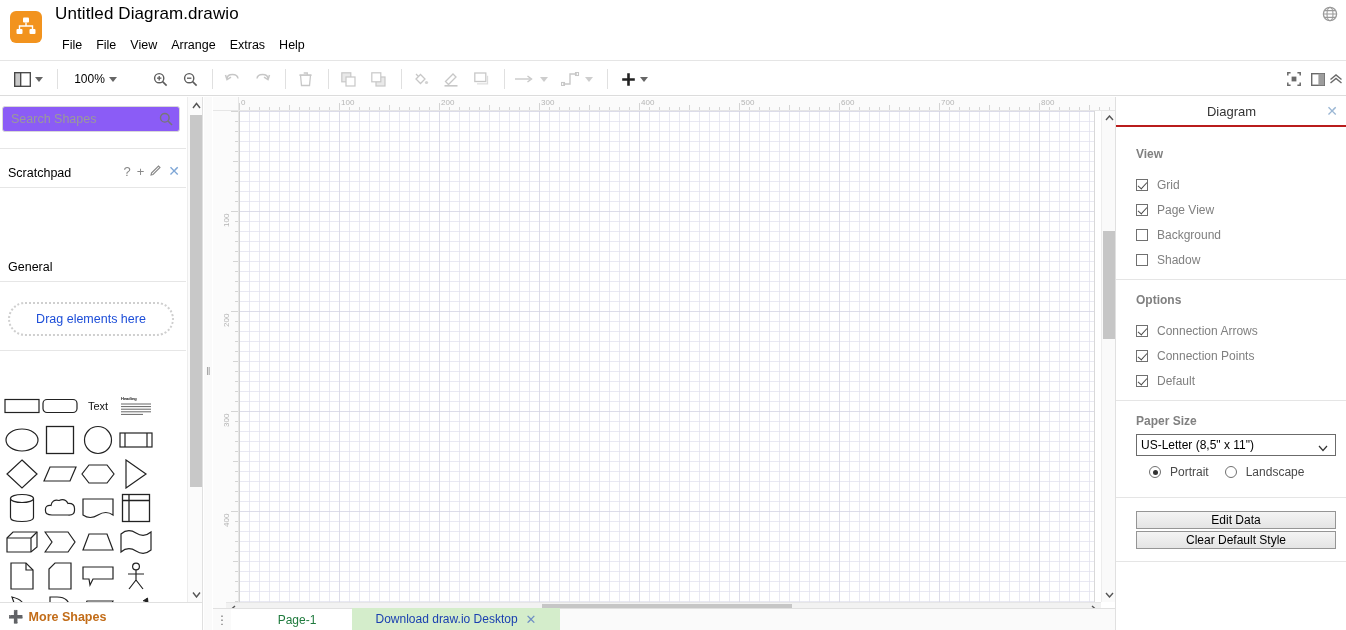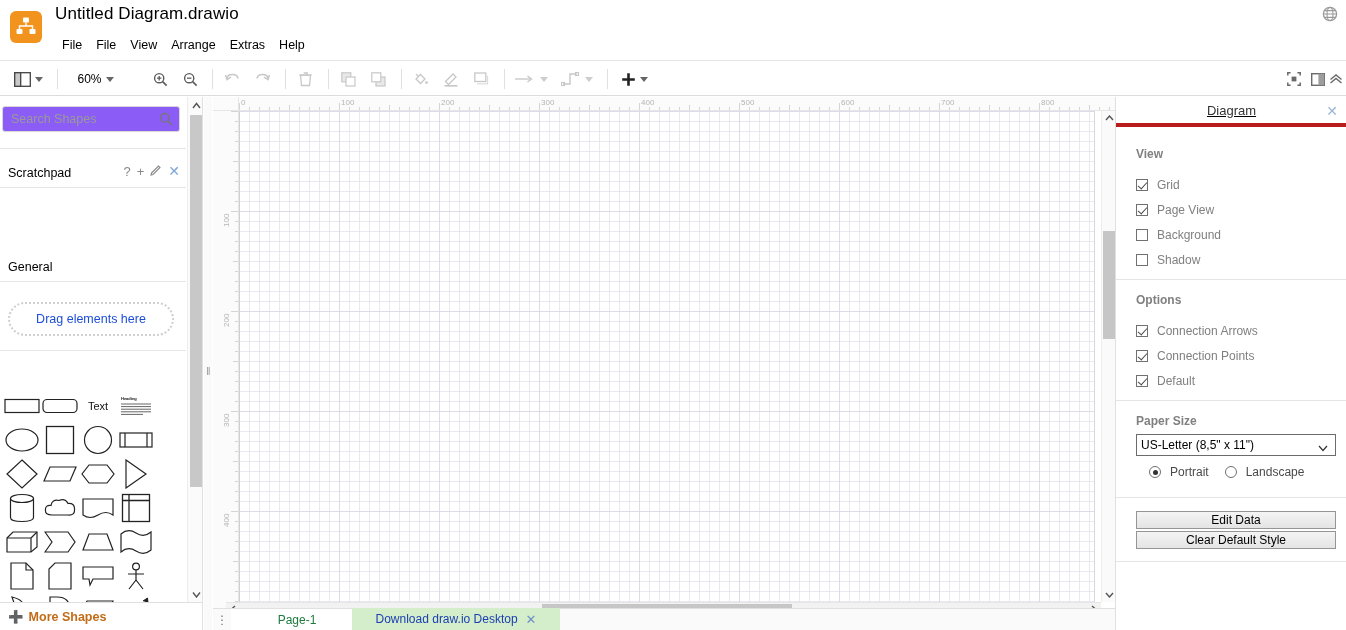--- a/index.html
+++ b/index.html
@@ -184,22 +184,22 @@
   .notify a { color:#1a3fb0; font-size:12px; text-decoration:none; cursor:pointer; white-space:nowrap;}
   .notify .x { color:#6f8fc4; font-size:13px; cursor:pointer; }
 
   
   .fmt {
     position:absolute; right:0; top:97px; width:231px; height:533px;
     background:#fff; border-left:1px solid #e0e0e0;
   }
   .fmt-head {
     position:absolute; left:0; top:0; width:231px; height:30px;
-    border-bottom:4px solid #b91c1c;
-    display:flex; align-items:center; justify-content:center;text-decoration:underline;
+    border-bottom:2px solid #b91c1c;
+    display:flex; align-items:center; justify-content:center;
   }
   .fmt-head .t { font-size:13px; color:#333; }
   .fmt-head .x { position:absolute; right:9px; top:6px; color:#9bb7d4; font-size:14px; cursor:pointer; }
 
   .fmt-sec-title { position:absolute; left:20px; font-size:12px; color:#808080; font-weight:bold; }
   .fmt-row { position:absolute; left:20px; display:flex; align-items:center; height:18px; }
   .cb { width:12px; height:12px; border:1px solid #707070; background:#fff; position:relative; cursor:pointer; flex:0 0 auto;}
   .cb.on::after {
     content:""; position:absolute; left:3px; top:0px; width:4px; height:8px;
     border:solid #4a4a4a; border-width:0 1.6px 1.6px 0; transform:rotate(42deg);
@@ -258,21 +258,21 @@
   <div class="toolbar">
     <div class="tb-btn" style="left:10px;width:36px;">
       <svg width="17" height="15" viewBox="0 0 17 15">
         <rect x="0.7" y="0.7" width="15.6" height="13.6" fill="none" stroke="#444" stroke-width="1.3"></rect>
         <rect x="0.7" y="0.7" width="6" height="13.6" fill="#c9c9c9" stroke="#444" stroke-width="1.3"></rect>
       </svg>
       <span class="caret"></span>
     </div>
     <div class="tb-sep" style="left:57px;"></div>
     <div class="tb-btn" style="left:68px;width:55px;">
-      <span class="zoomlabel">60%</span>
+      <span class="zoomlabel">100%</span>
       <span class="caret"></span>
     </div>
     <div class="tb-btn" style="left:146px;width:28px;">
       <svg width="15" height="15" viewBox="0 0 15 15">
           <circle cx="6.2" cy="6.2" r="4.6" fill="none" stroke="#5c5c5c" stroke-width="1.4"></circle>
           <path d="M9.6 9.6 L13.6 13.6" stroke="#5c5c5c" stroke-width="1.6"></path>
           <path d="M4 6.2H8.4M6.2 4V8.4" stroke="#5c5c5c" stroke-width="1.3"></path>
         </svg>
     </div>
     <div class="tb-btn" style="left:176px;width:28px;">

